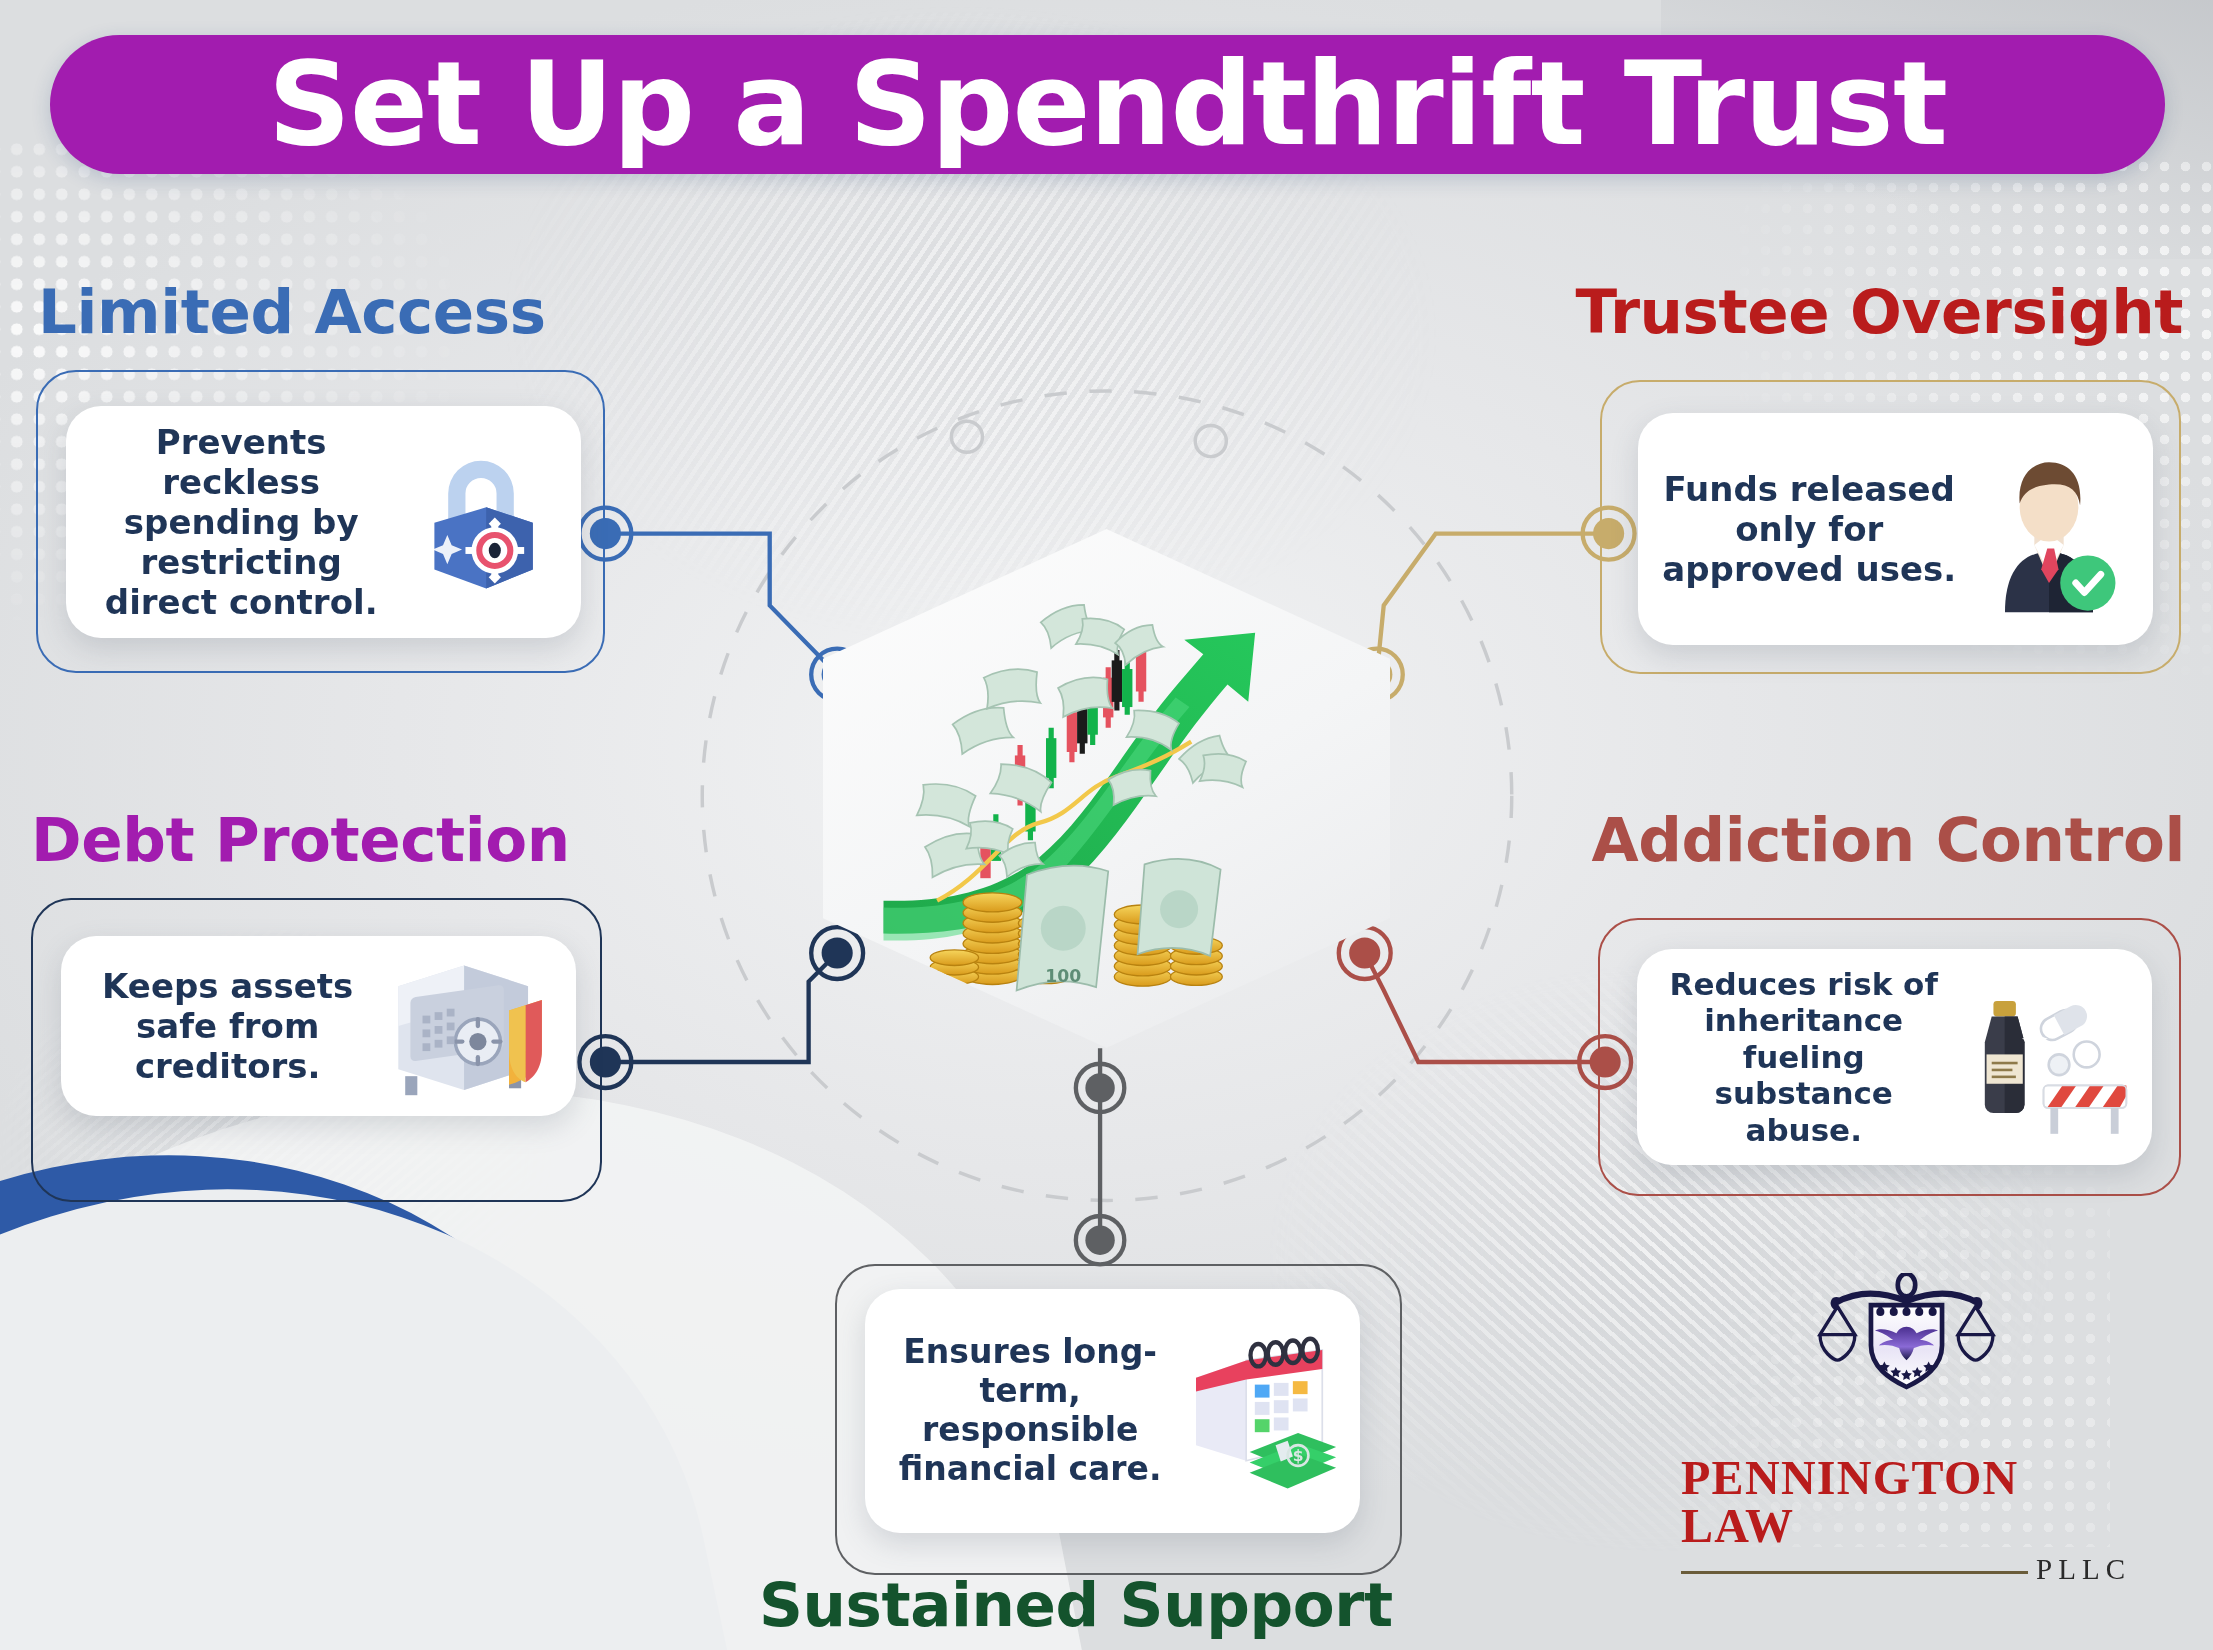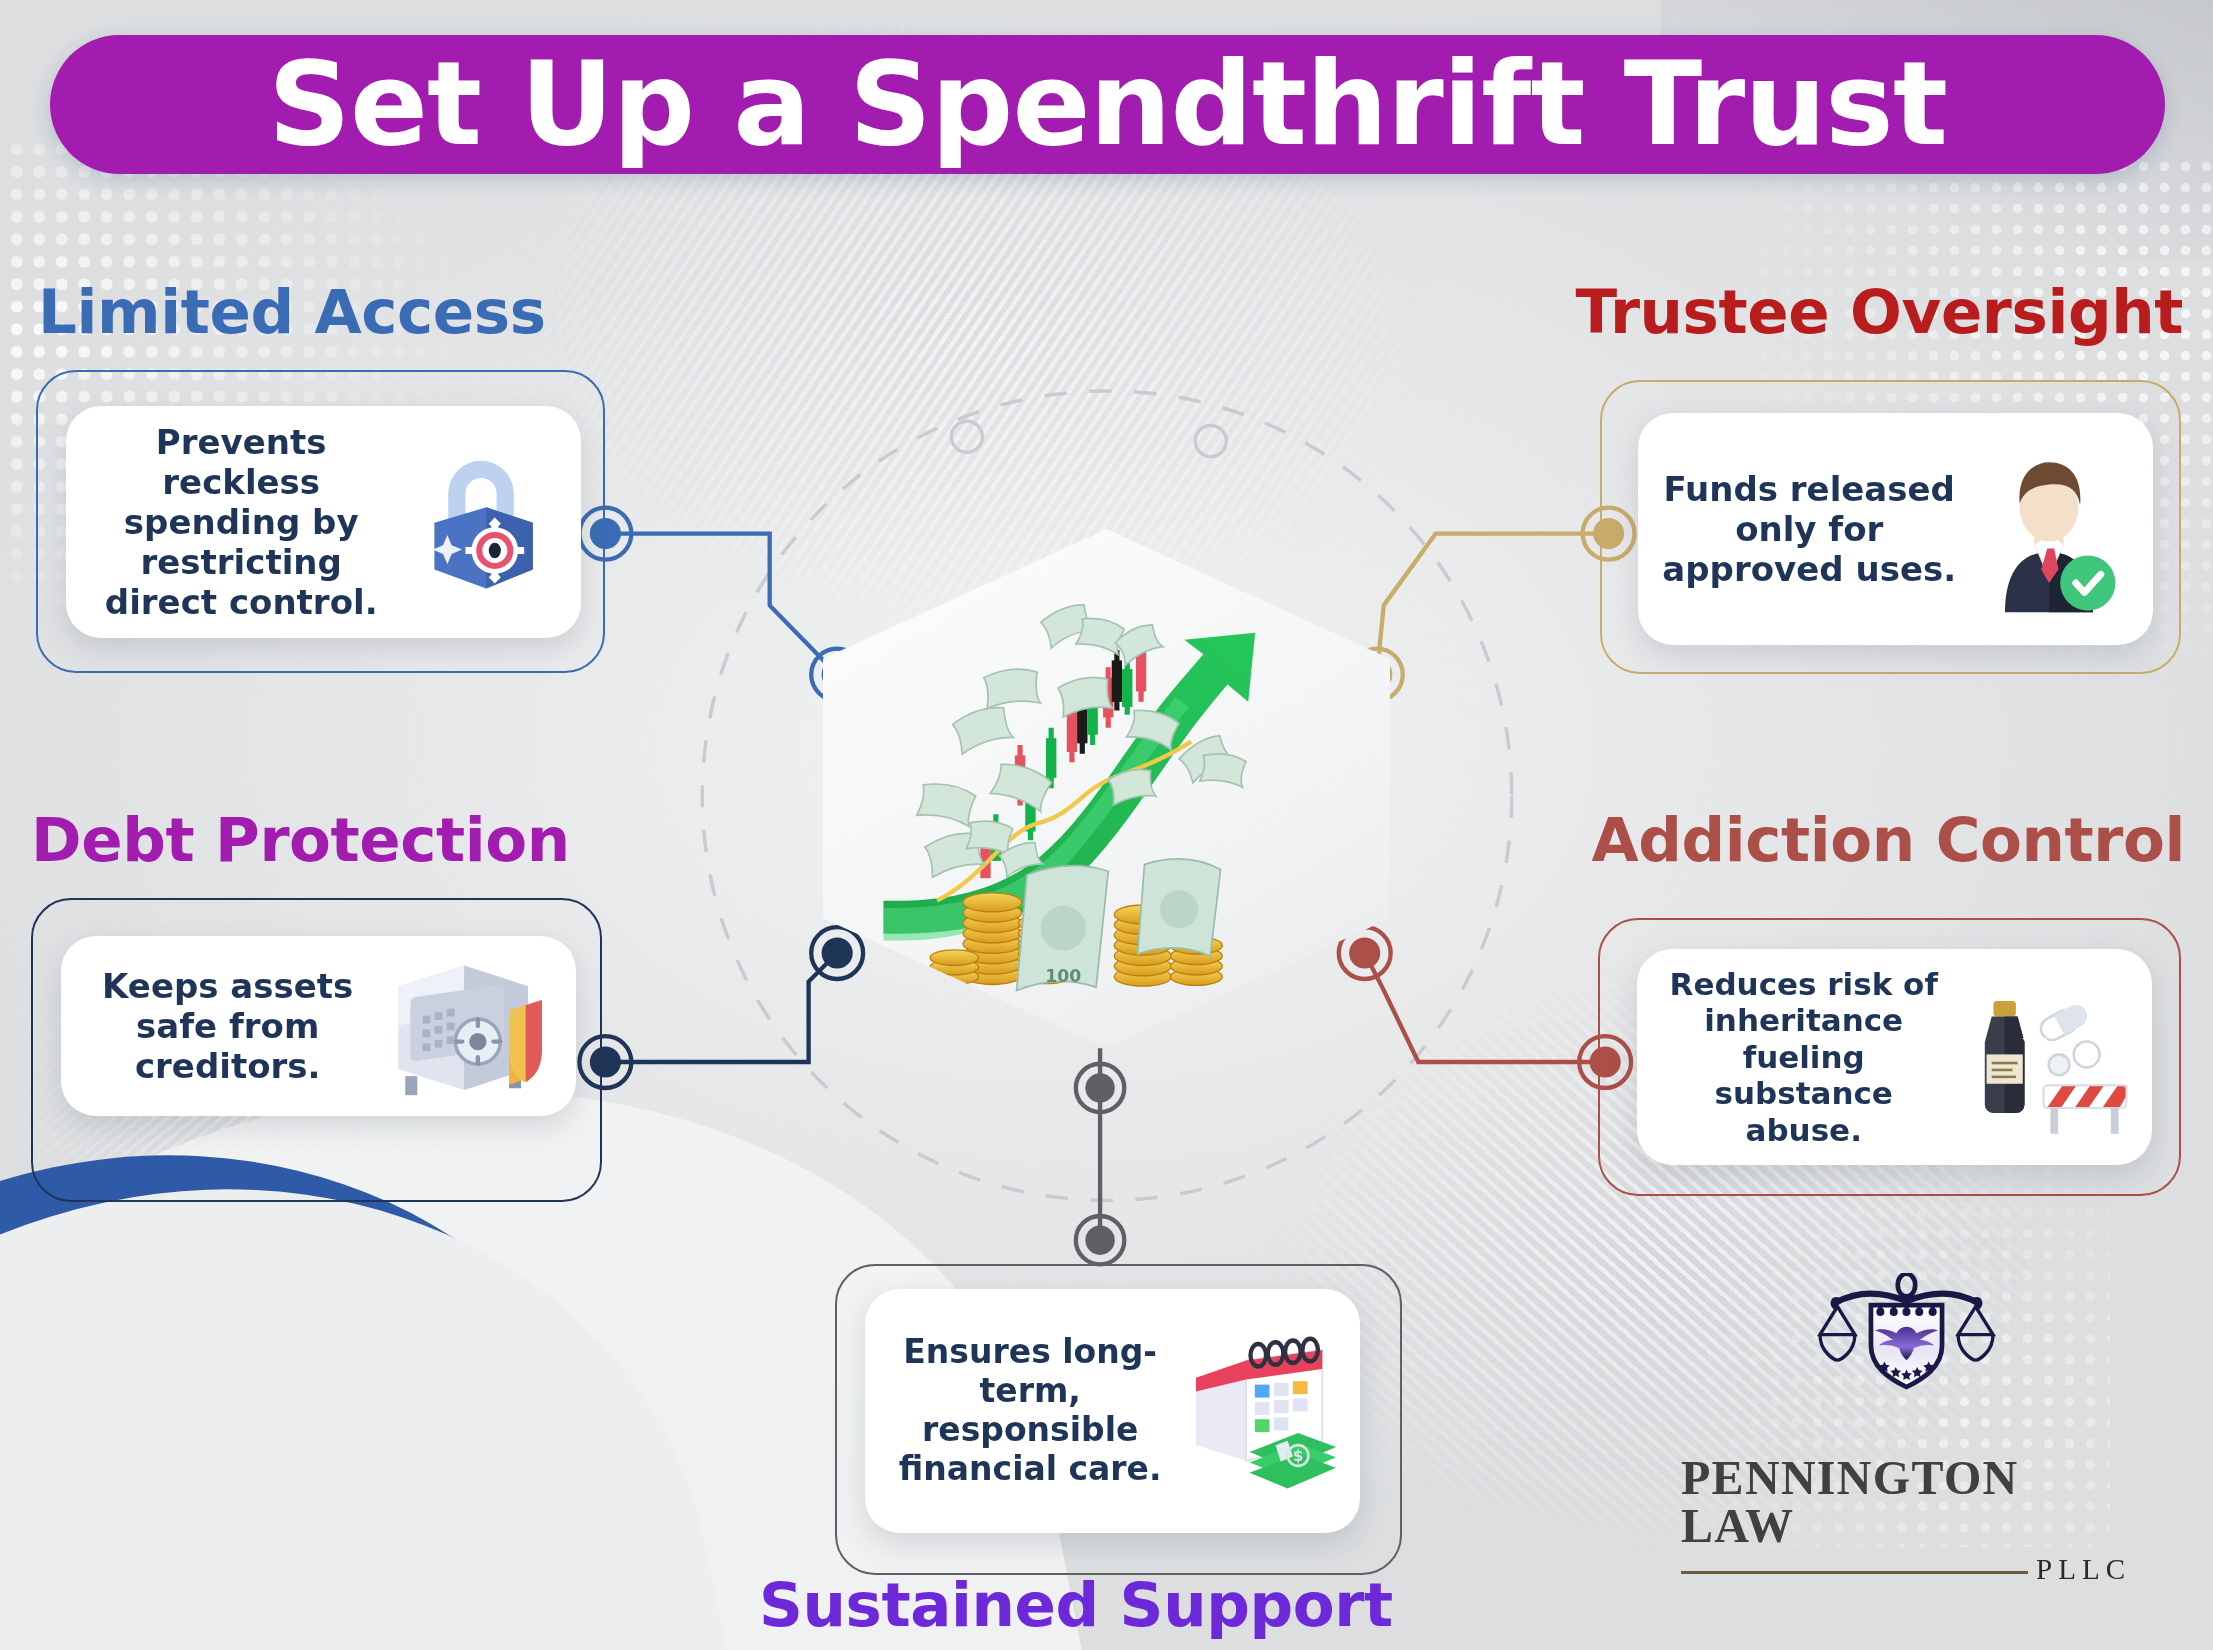--- a/index.html
+++ b/index.html
@@ -116,21 +116,21 @@
     font-weight:800;
     font-size:61px;
     line-height:1;
     white-space:nowrap;
     letter-spacing:-0.4px;
   }
   #heading-limited-access  { left:38px;  top:281px;  color:#3a6cb5; }
   #heading-trustee         { right:31px; top:281px;  color:#b91c1c; text-align:right; }
   #heading-debt            { left:31px;  top:809px;  color:#a21caf; }
   #heading-addiction       { right:29px; top:809px;  color:#ab4f48; text-align:right; }
-  #heading-sustained       { left:759px; bottom:15.6px; color:#6d28d9; }
+  #heading-sustained       { left:759px; bottom:15.6px; color:#14532d; }
 
   
   .frame {
     position:absolute; border-radius:40px; border:2.6px solid #888; z-index:4;
     background:transparent;
   }
   #frame-limited  { left:36px;   top:370px;  width:569px; height:303px; border-color:#3a6cb5; }
   #frame-trustee  { right:33px;  top:380px;  width:581px; height:294px; border-color:#c7ac6b; }
   #frame-debt     { left:31px;   top:898px; width:571px; height:304px; border-color:#1f3557; }
   #frame-addict   { right:33px;  top:918px; width:583px; height:278px; border-color:#ab4f48; }
@@ -182,21 +182,21 @@
 
   
   #logo-wrap {
     position:absolute; right:83px; bottom:67px; width:450px; height:311px; z-index:6;
     display:flex; flex-direction:column; align-items:center; justify-content:flex-end;
   }
   #logo-name {
     font-family:"Liberation Serif", serif;
     font-weight:700;
     font-size:48px;
-    color:#404040;
+    color:#b91c1c;
     letter-spacing:1.3px;
     line-height:1;
     margin-top:40px;
   }
   #logo-rule-row { display:flex; align-items:flex-end; width:100%; justify-content:center; gap:0; margin-top:5.2px; }
   #logo-rule { flex:1 1 auto; height:0; border-top:2.6px solid #6a5c3a; border-bottom:0.9px solid #6a5c3a; margin-bottom:10.4px; }
   #logo-sub {
     font-family:"Liberation Serif", serif;
     font-size:29px; color:#2a2a2a; letter-spacing:6px; padding-left:8.6px; line-height:1;
   }

